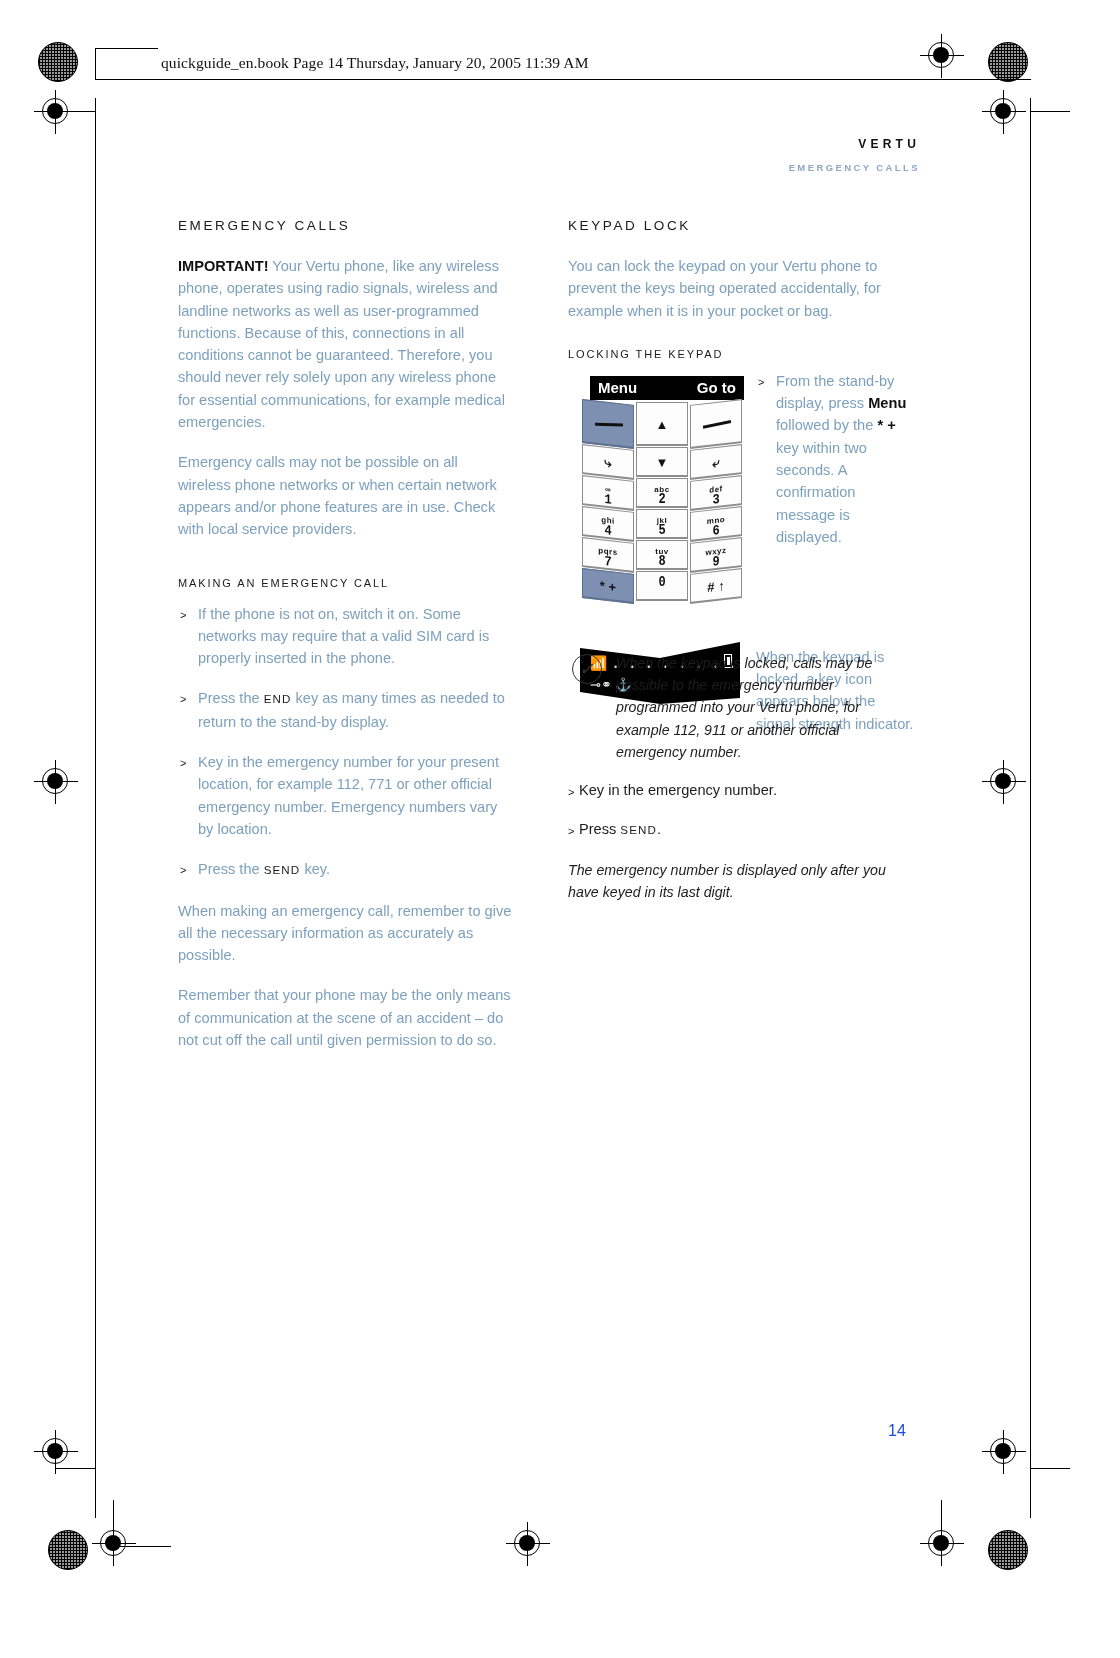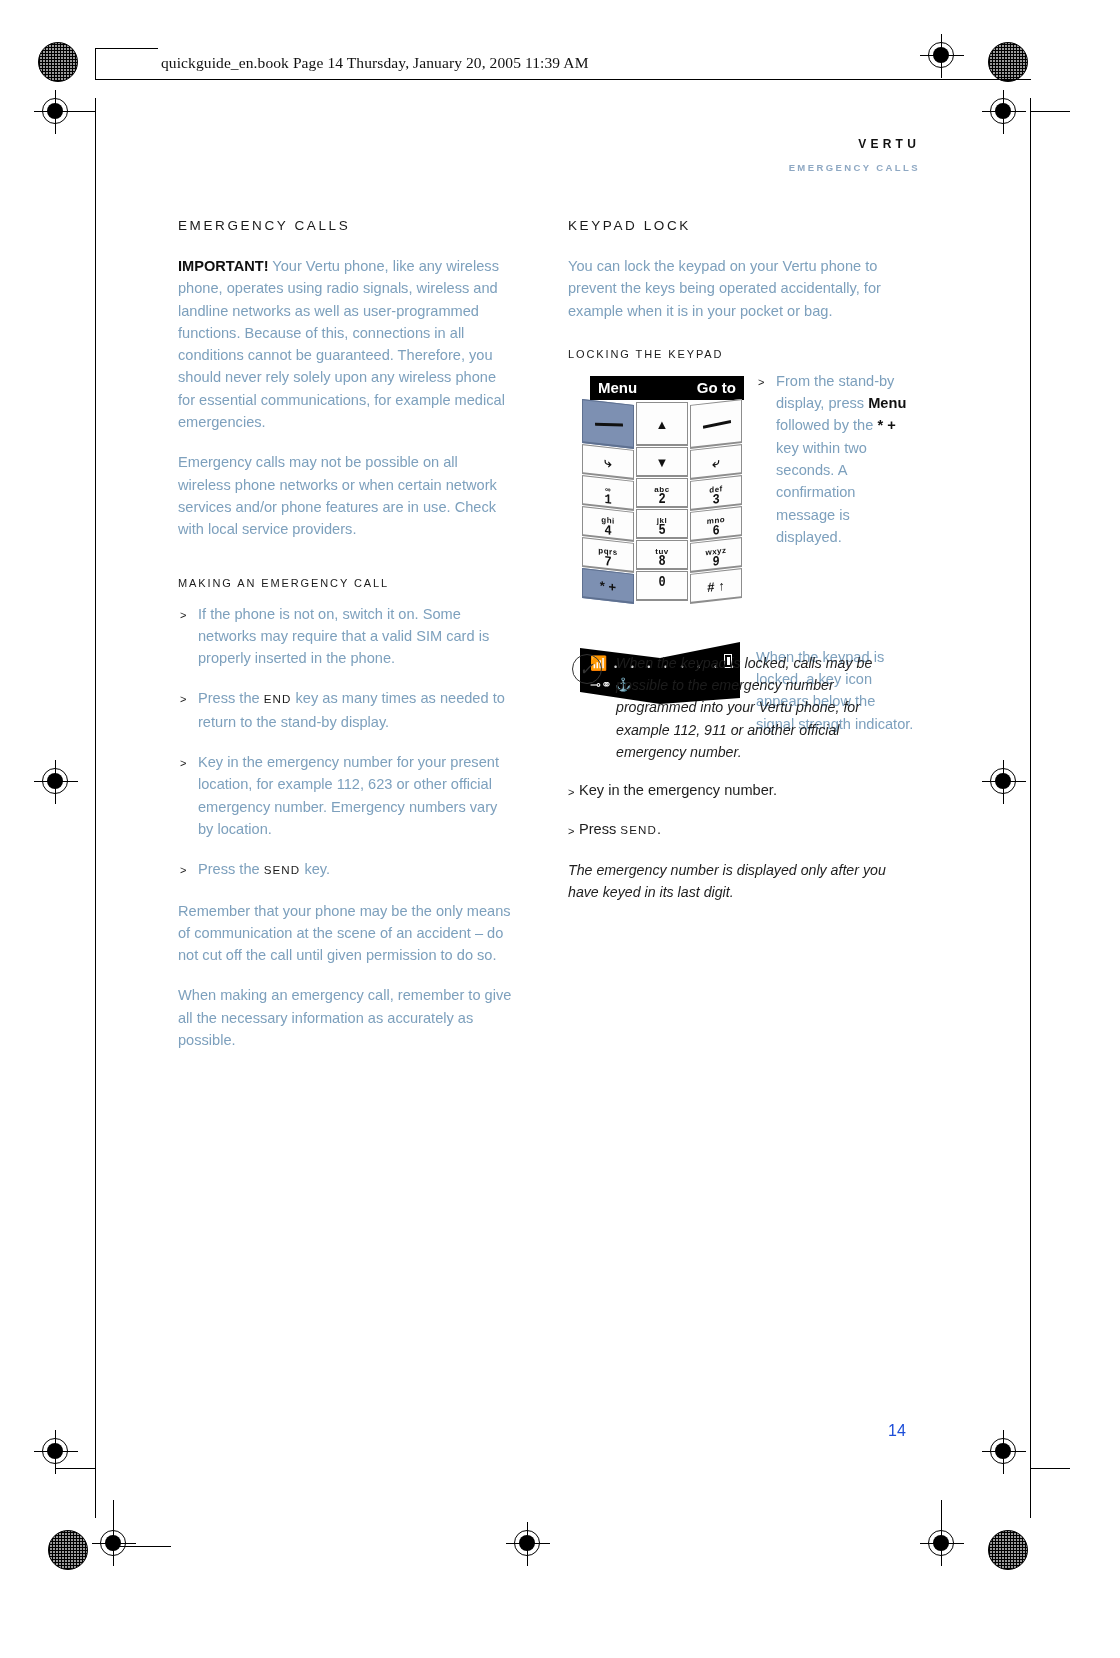--- a/index.html
+++ b/index.html
@@ -417,33 +417,33 @@
 
 <div class="brand">VERTU</div>
 <div class="running-head">EMERGENCY CALLS</div>
 
 <div class="col col-left">
 
   <div class="h1">EMERGENCY CALLS</div>
 
   <p class="body"><span class="strong-dark">IMPORTANT!</span><span> Your Vertu phone, like any wireless phone, operates using radio signals, wireless and landline networks as well as user-programmed functions. Because of this, connections in all conditions cannot be guaranteed. Therefore, you should never rely solely upon any wireless phone for essential communications, for example medical emergencies.</span></p>
 
-  <p class="body">Emergency calls may not be possible on all wireless phone networks or when certain network services and/or phone features are in use. Check with local service providers.</p>
+  <p class="body">Emergency calls may not be possible on all wireless phone networks or when certain network appears and/or phone features are in use. Check with local service providers.</p>
 
   <div class="h2">MAKING AN EMERGENCY CALL</div>
 
   <ul class="bullets">
     <li><span class="mk">&gt;</span><span>If the phone is not on, switch it on. Some networks may require that a valid SIM card is properly inserted in the phone.</span></li>
     <li><span class="mk">&gt;</span><span>Press the </span><span class="smallcaps dark">END</span><span> key as many times as needed to return to the stand-by display.</span></li>
-    <li><span class="mk">&gt;</span><span>Key in the emergency number for your present location, for example 112, 623 or other official emergency number. Emergency numbers vary by location.</span></li>
+    <li><span class="mk">&gt;</span><span>Key in the emergency number for your present location, for example 112, 771 or other official emergency number. Emergency numbers vary by location.</span></li>
     <li><span class="mk">&gt;</span><span>Press the </span><span class="smallcaps dark">SEND</span><span> key.</span></li>
   </ul>
 
+  <p class="body">When making an emergency call, remember to give all the necessary information as accurately as possible.</p>
   <p class="body">Remember that your phone may be the only means of communication at the scene of an accident – do not cut off the call until given permission to do so.</p>
-  <p class="body">When making an emergency call, remember to give all the necessary information as accurately as possible.</p>
 
 </div>
 
 <div class="col col-right">
 
   <div class="h1">KEYPAD LOCK</div>
 
   <p class="body">You can lock the keypad on your Vertu phone to prevent the keys being operated accidentally, for example when it is in your pocket or bag.</p>
 
   <div class="h2" style="margin-top:26px; margin-bottom:10px;">LOCKING THE KEYPAD</div>

